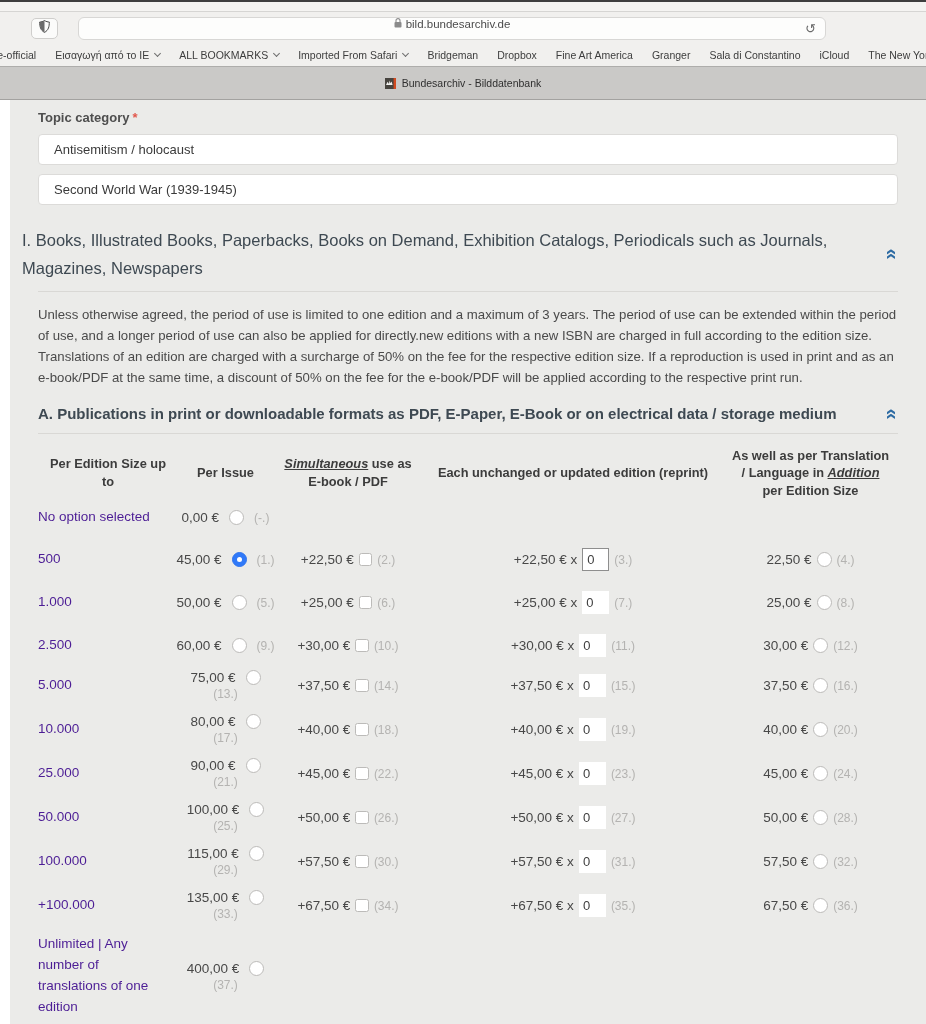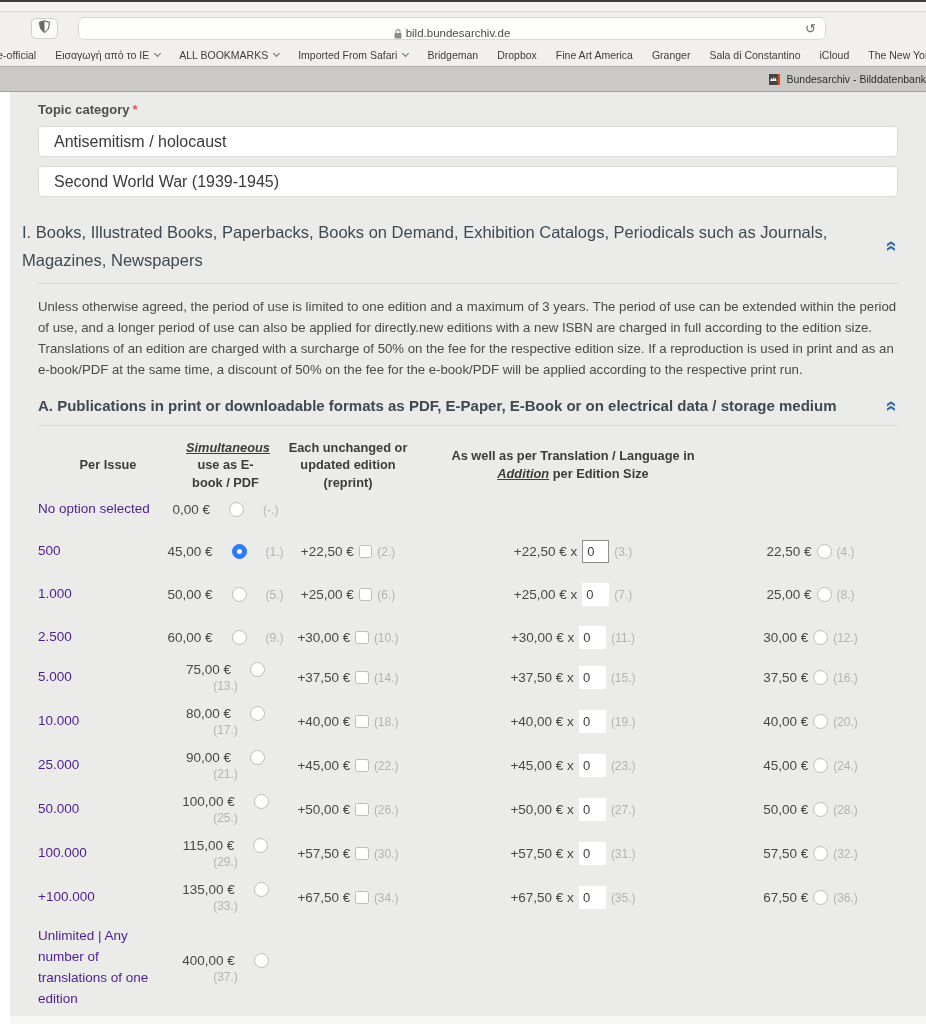--- a/index.html
+++ b/index.html
@@ -8,50 +8,50 @@
 
   
   .window-top { height: 2px; background: #3f3f3f; }
   .titlebar   { height: 10px; background: #f5f4f2; border-bottom: 1px solid #d6d5d3; }
   .toolbar    { height: 32px; background: #f1f0ee; display: flex; align-items: center; }
   .shield-btn { margin-left: 31px; width: 27px; height: 21px; background: #fbfbfa;
                 border: 1px solid #cfcecc; border-radius: 5px; display: flex;
                 align-items: center; justify-content: center; }
   .url-field  { margin-left: 20px; width: 748px; height: 23px; background: #fdfdfc;
                 border: 1px solid #d8d7d5; border-radius: 6px; position: relative;
-                display: flex; align-items: flex-end; justify-content: center;
+                display: flex; align-items: flex-start; justify-content: center;
                 font-size: 11.5px; color: #4c4c4c; }
   .url-lock   { margin-right: 4px; display: inline-flex; }
   .refresh    { position: absolute; right: 9px; top: 3px; color: #6b6b6b; font-size: 13px;
                 transform: scaleX(-1); cursor: default; }
   .bookmarks  { height: 22px; background: #f1f0ee; display: flex; align-items: center;
                 font-size: 10.5px; color: #3d3d3d; gap: 19px; white-space: nowrap;
                 overflow: hidden; padding-left: 0; }
   .bm         { display: inline-flex; align-items: center; flex: none; }
   .bm:first-child { margin-left: -8px; }
   .caret      { display: inline-block; width: 5px; height: 5px;
                 border-right: 1.4px solid #6e6e6e; border-bottom: 1.4px solid #6e6e6e;
                 transform: rotate(45deg); margin-left: 6px; margin-top: -3px; }
-  .tabbar     { height: 26px; background: #cac9c7; border-top: 1px solid #aeadab;
+  .tabbar     { height: 34px; background: #cac9c7; border-top: 1px solid #aeadab;
                 border-bottom: 1px solid #a3a2a0; display: flex; align-items: center;
-                justify-content: flex-end; font-size: 10.5px; color: #2f2f2f; gap: 6px; }
+                justify-content: center; font-size: 10.5px; color: #2f2f2f; gap: 6px; }
   .favicon    { width: 11px; height: 11px; position: relative; display: inline-block; }
 
   
   .content   { height: 924px; background: #fff; }
   .panel     { margin-left: 10px; height: 100%; background: #ebebe9;
                padding: 8px 28px 0 28px; overflow: hidden; }
   .lightstrip{ height: 9px; background: #f7f7f5; margin-left: 10px; }
   .darkbar   { height: 7px; background: #2f3438; }
 
   .field-label { margin-top: 2px; font-size: 13px; color: #4e4e4e; font-weight: bold; }
   .req         { color: #e2574c; margin-left: 3px; }
   .text-input  { display: block; width: 100%; height: 31px; margin-top: 9px;
                  border: 1px solid #dcdbd9; border-radius: 4px; padding-left: 15px;
-                 font-size: 16px; color: #3a3a3a; background: #fff;
+                 font-size: 13px; color: #3a3a3a; background: #fff;
                  font-family: "Liberation Sans", sans-serif; }
   .field-label.second { margin-top: 17px; }
 
   .sec-head  { display: flex; align-items: center; }
   .sec1      { margin-top: 21px; margin-left: -16px; }
   .h1        { flex: 1; font-size: 16.5px; font-weight: normal; color: #3e4952; line-height: 1.7; }
   .secA      { margin-top: 15px; }
   .h2        { flex: 1; font-size: 15px; font-weight: bold; color: #3e4952; }
   .collapse  { border: none; background: none; color: #2d6ba3; font-size: 20px;
                font-weight: 700; transform: rotate(90deg); line-height: 1;
@@ -64,21 +64,21 @@
              align-items: center; }
   .thead   { margin-top: 13px; font-size: 12.8px; font-weight: bold; color: #3c3c3c; }
   .thead .hc { text-align: center; line-height: 1.4; padding: 0 8px; }
   .em      { font-style: italic; text-decoration: underline; margin-top: 18px; }
   .trow    { margin-top: 20px; }
   .trow.wrap { margin-top: 13px; }
   .trow.first { margin-top: 7px; }
   .c1      { font-size: 13.5px; color: #4c1d95; line-height: 1.55; padding-right: 14px; }
   .cell    { display: flex; align-items: center; justify-content: center; gap: 5px; }
   .stack   { flex-direction: column; gap: 2px; }
-  .cluster { display: inline-flex; align-items: center; gap: 19px; }
+  .cluster { display: inline-flex; align-items: center; gap: 10px; }
   .price   { font-size: 13.5px; color: #484848; white-space: nowrap; }
   .num     { font-size: 12px; color: #b4b3b1; white-space: nowrap; }
   .radio   { width: 15px; height: 15px; border: 1.5px solid #bcbbb9; border-radius: 50%;
              background: #fff; flex: none; position: relative; cursor: pointer; }
   .radio.sel { background: #3079f8; border-color: #2f74ee; }
   .radio.sel::after { content: ""; position: absolute; left: 4px; top: 4px; width: 5px;
              height: 5px; border-radius: 50%; background: #fff; }
   .cbox    { width: 13.5px; height: 13.5px; border: 1.5px solid #bcbbb9; border-radius: 2.5px;
              background: #fff; flex: none; cursor: pointer; }
   .qty     { width: 27px; height: 23px; border: none; background: #fff; font-size: 13px;
@@ -180,20 +180,21 @@
 
     <p class="desc">Unless otherwise agreed, the period of use is limited to one edition and a maximum of 3 years. The period of use can be extended within the period of use, and a longer period of use can also be applied for directly.new editions with a new ISBN are charged in full according to the edition size. Translations of an edition are charged with a surcharge of 50% on the fee for the respective edition size. If a reproduction is used in print and as an e-book/PDF at the same time, a discount of 50% on the fee for the e-book/PDF will be applied according to the respective print run.</p>
 
     <div class="sec-head secA">
       <div class="h2">A. Publications in print or downloadable formats as PDF, E-Paper, E-Book or on electrical data / storage medium</div>
       <button class="collapse">«</button>
     </div>
     <hr class="divider">
 
     <div class="tgrid thead">
+      <div class="hc">Per Edition Size up to</div>
       <div class="hc">Per Issue</div>
       <div class="hc"><span class="em">Simultaneous</span><span> use as E-book / PDF</span></div>
       <div class="hc">Each unchanged or updated edition (reprint)</div>
       <div class="hc"><span>As well as per Translation / Language in </span><span class="em">Addition</span><span> per Edition Size</span></div>
     </div>
 
     <div>
         <div class="tgrid trow first">
           <div class="c1">No option selected</div>
           <div class="cell">

